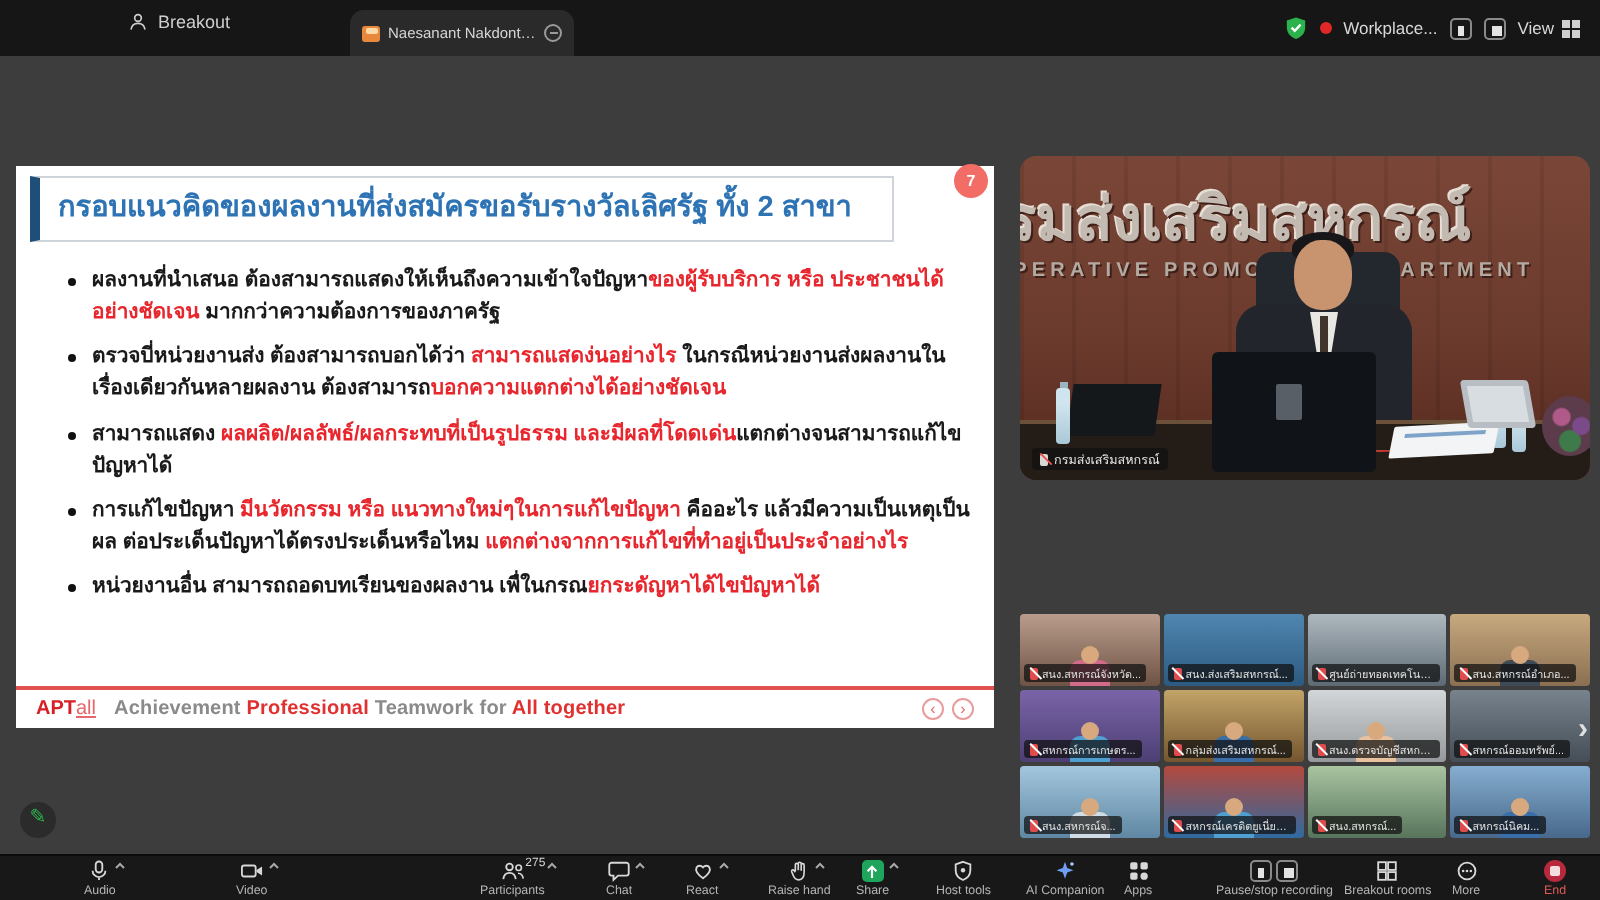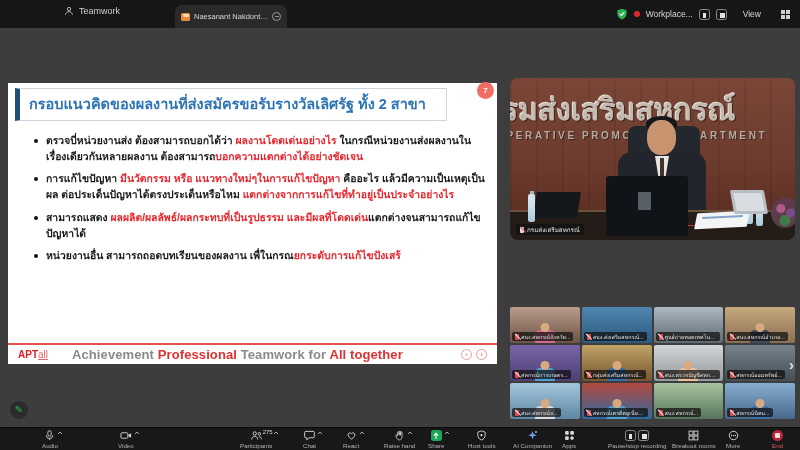--- a/index.html
+++ b/index.html
@@ -24,21 +24,21 @@
   .circle-minus{width:9px;height:9px;border:1px solid #9a9a9a;border-radius:50%;position:relative;flex:0 0 auto;}
   .circle-minus::after{content:'';position:absolute;left:2px;top:3.4px;width:4px;height:1px;background:#9a9a9a;}
   .topright{position:absolute;right:10px;top:0;height:28px;display:flex;align-items:center;gap:6px;}
   .shield{width:12px;height:12px;}
   .rec-dot{width:6px;height:6px;border-radius:50%;background:#e02828;}
   .rec-label{color:#d8d8d8;font-size:8.5px;}
   .mini-btn{width:11px;height:11px;border:1px solid #8a8a8a;border-radius:2.5px;position:relative;}
   .mini-btn.pause::before,.mini-btn.pause::after{content:'';position:absolute;top:3px;width:1.4px;height:5px;background:#e3e3e3;}
   .mini-btn.pause::before{left:3px;} .mini-btn.pause::after{right:3px;}
   .mini-btn.stop::before{content:'';position:absolute;left:3px;top:3px;width:5px;height:5px;background:#e3e3e3;}
-  .view-wrap{display:flex;align-items:center;gap:20px;margin-left:10px;color:#d8d8d8;font-size:8.5px;justify-content:center;}
+  .view-wrap{display:flex;align-items:center;gap:4px;color:#d8d8d8;font-size:8.5px;justify-content:center;}
   .grid-ico{width:9px;height:9px;position:relative;}
   .grid-ico::before{content:'';position:absolute;inset:0;
      background:
       linear-gradient(#cfcfcf,#cfcfcf) 0 0/4px 4px no-repeat,
       linear-gradient(#cfcfcf,#cfcfcf) 5px 0/4px 4px no-repeat,
       linear-gradient(#cfcfcf,#cfcfcf) 0 5px/4px 4px no-repeat,
       linear-gradient(#cfcfcf,#cfcfcf) 5px 5px/4px 4px no-repeat;}
 
   
   .slide{position:absolute;left:8px;top:83px;width:489px;height:281px;background:#ffffff;}
@@ -50,21 +50,21 @@
   .bullets{position:absolute;left:24px;right:12px;top:50px;margin:0;padding:0;list-style:none;}
   .bullets li{position:relative;padding-left:14px;margin-bottom:6px;font-size:10.4px;line-height:1.55;
       font-weight:bold;}
   .bullets li::before{content:'';position:absolute;left:2px;top:6px;width:4px;height:4px;border-radius:50%;background:#111;}
   .blk{color:#1a1a1a;} .red{color:#e8262d;}
   .slide-footer{position:absolute;left:0;right:0;bottom:0;height:21px;border-top:2px solid #e35050;
       display:flex;align-items:center;padding:0 10px;}
   .logo{font-size:10px;font-style:normal;}
   .logo .lg1{color:#d81f26;font-weight:bold;}
   .logo .lg2{color:#e4686c;text-decoration:underline;}
-  .tagline{font-size:13px;margin-left:24px;letter-spacing:.1px;}
+  .tagline{font-size:10px;margin-left:9px;letter-spacing:.1px;}
   .tag-gray{color:#8a8a8a;font-weight:bold;}
   .tag-red{color:#e03030;font-weight:bold;}
   .slide-nav{margin-left:auto;display:flex;gap:4px;}
   .nav-circ{width:11px;height:11px;border:1px solid #eb9b9b;border-radius:50%;color:#e66a6a;
       font-size:8px;line-height:9px;text-align:center;}
 
   
   .annot-btn{position:absolute;left:10px;top:401px;width:18px;height:18px;border-radius:50%;
       background:#2b2b2b;display:flex;align-items:center;justify-content:center;}
   .annot-btn span{color:#2bb24c;font-size:10px;line-height:10px;transform:translateY(-.5px);}
@@ -141,21 +141,21 @@
 <body>
 
 <div id="stage">
 
   <div class="tabbar">
     <div class="meeting-item">
       <svg class="oicon" width="10" height="10" viewBox="0 0 12 12">
           <circle cx="6" cy="3.6" r="2" fill="none" stroke="#cfcfcf" stroke-width="1"></circle>
           <path d="M1.8 10.5c.4-2.4 2-3.7 4.2-3.7s3.8 1.3 4.2 3.7" fill="none" stroke="#cfcfcf" stroke-width="1"></path>
         </svg>
-      <span>Teamwork</span>
+      <span>Breakout</span>
     </div>
     <div class="screen-tab">
       <span class="monitor-ico"></span>
       <span class="tab-title">Naesanant Nakdontree's screen</span>
       <span class="circle-minus"></span>
     </div>
     <div class="topright">
       <svg class="shield" viewBox="0 0 12 12">
           <path d="M6 .8 10.6 2.3v3.3c0 3-2 5-4.6 5.9C3.4 10.6 1.4 8.6 1.4 5.6V2.3z" fill="#2bb24c"></path>
           <polyline points="3.8,5.8 5.4,7.4 8.3,4.3" fill="none" stroke="#ffffff" stroke-width="1.2"></polyline>
@@ -170,24 +170,25 @@
       </span>
     </div>
   </div>
 
   <div class="slide">
     <div class="slide-title-box">
       <div class="slide-title">กรอบแนวคิดของผลงานที่ส่งสมัครขอรับรางวัลเลิศรัฐ ทั้ง 2 สาขา</div>
     </div>
     <div class="page-badge">7</div>
     <ul class="bullets" id="bullets">
-        <li><span class="blk">ตรวจบี่หน่วยงานส่ง ต้องสามารถบอกได้ว่า </span><span class="red">ผลงานโดดเด่นอย่างไร </span><span class="blk">ในกรณีหน่วยงานส่งผลงานในเรื่องเดียวกันหลายผลงาน ต้องสามารถ</span><span class="red">บอกความแตกต่างได้อย่างชัดเจน</span></li>
+        <li><span class="blk">ผลงานที่นำเสนอ ต้องสามารถแสดงให้เห็นถึงความเข้าใจปัญหา</span><span class="red">ของผู้รับบริการ หรือ ประชาชนได้อย่างชัดเจน</span><span class="blk"> มากกว่าความต้องการของภาครัฐ</span></li>
+        <li><span class="blk">ตรวจบี่หน่วยงานส่ง ต้องสามารถบอกได้ว่า </span><span class="red">สามารถแสดง่นอย่างไร </span><span class="blk">ในกรณีหน่วยงานส่งผลงานในเรื่องเดียวกันหลายผลงาน ต้องสามารถ</span><span class="red">บอกความแตกต่างได้อย่างชัดเจน</span></li>
+        <li><span class="blk">สามารถแสดง </span><span class="red">ผลผลิต/ผลลัพธ์/ผลกระทบที่เป็นรูปธรรม และมีผลที่โดดเด่น</span><span class="blk">แตกต่างจนสามารถแก้ไขปัญหาได้</span></li>
         <li><span class="blk">การแก้ไขปัญหา </span><span class="red">มีนวัตกรรม หรือ แนวทางใหม่ๆในการแก้ไขปัญหา </span><span class="blk">คืออะไร แล้วมีความเป็นเหตุเป็นผล ต่อประเด็นปัญหาได้ตรงประเด็นหรือไหม </span><span class="red">แตกต่างจากการแก้ไขที่ทำอยู่เป็นประจำอย่างไร</span></li>
-        <li><span class="blk">สามารถแสดง </span><span class="red">ผลผลิต/ผลลัพธ์/ผลกระทบที่เป็นรูปธรรม และมีผลที่โดดเด่น</span><span class="blk">แตกต่างจนสามารถแก้ไขปัญหาได้</span></li>
-        <li><span class="blk">หน่วยงานอื่น สามารถถอดบทเรียนของผลงาน เพื่ในกรณ</span><span class="red">ยกระดับการแก้ไขปังเสร้</span></li>
+        <li><span class="blk">หน่วยงานอื่น สามารถถอดบทเรียนของผลงาน เพื่ในกรณ</span><span class="red">ยกระดัญหาได้ไขปัญหาได้</span></li>
       </ul>
     <div class="slide-footer">
       <span class="logo"><span class="lg1">APT</span><span class="lg2">all</span></span>
       <span class="tagline" id="tagline"><span class="tag-gray">Achievement </span><span class="tag-red">Professional </span><span class="tag-gray">Teamwork for </span><span class="tag-red">All together</span></span>
       <span class="slide-nav">
         <span class="nav-circ">‹</span>
         <span class="nav-circ">›</span>
       </span>
     </div>
   </div>

